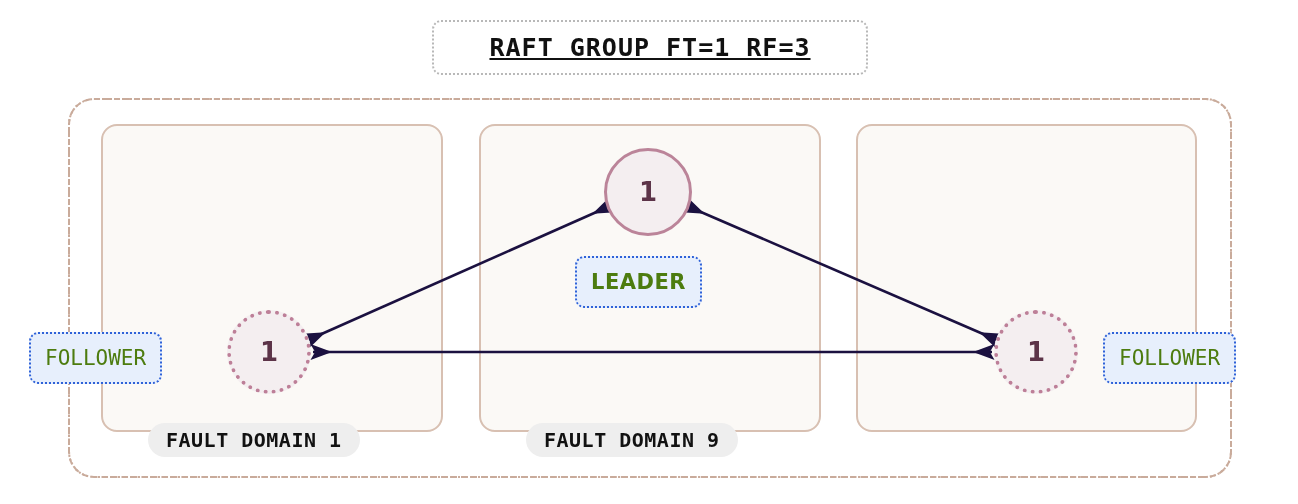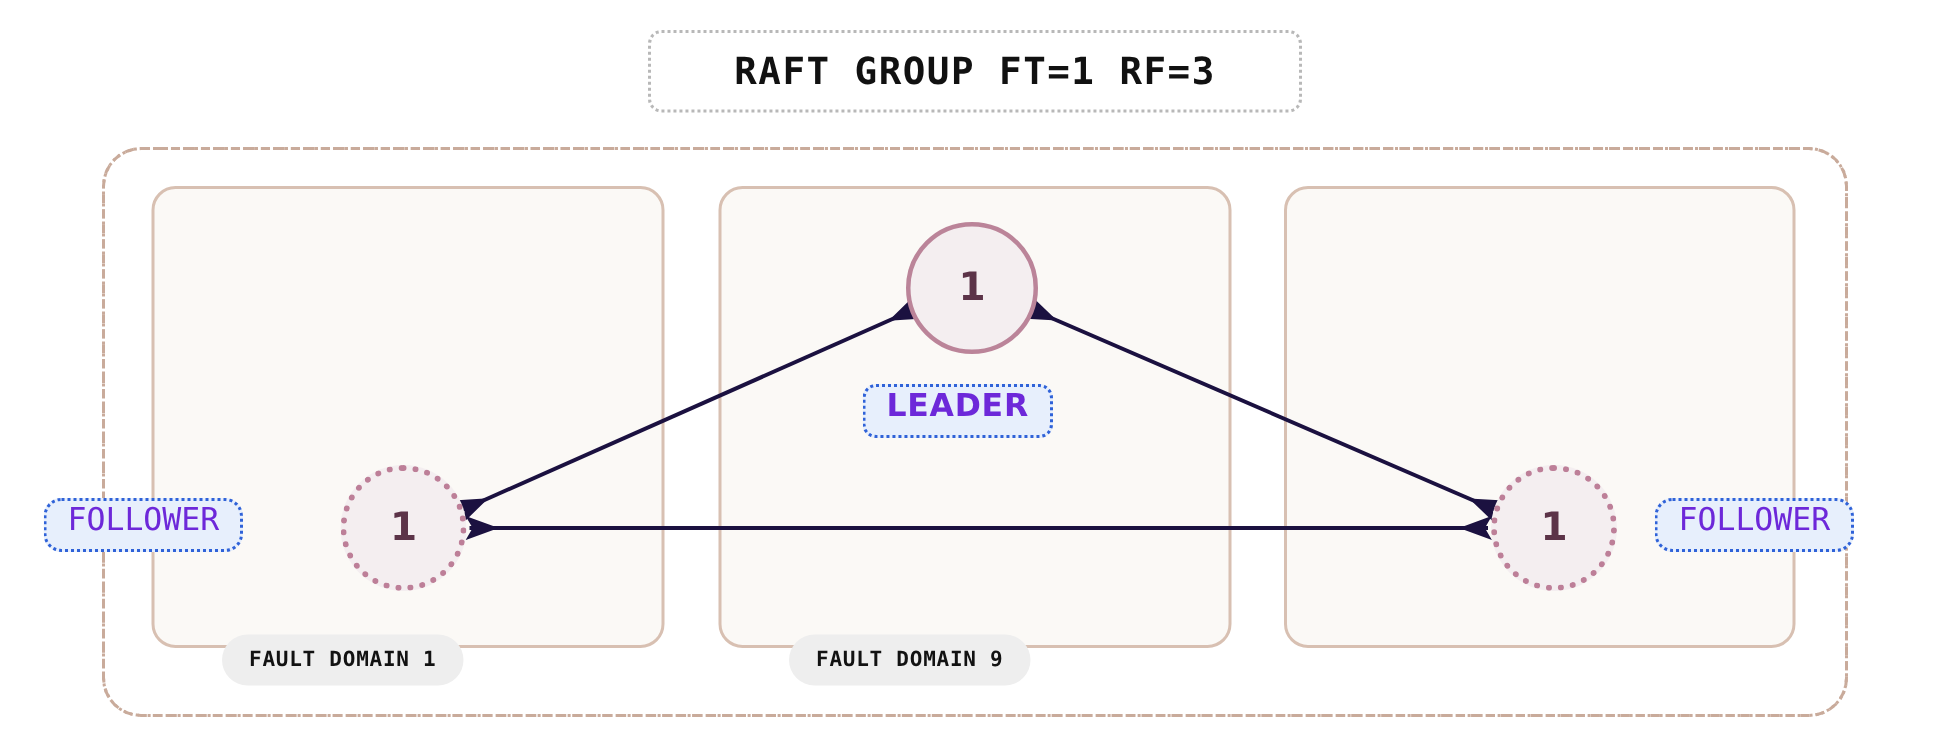--- a/index.html
+++ b/index.html
@@ -33,20 +33,21 @@
     align-items: center;
     justify-content: center;
   }
   .title-text {
     font-family: "DejaVu Sans Mono", monospace;
     font-weight: bold;
     font-size: 25px;
     letter-spacing: 1px;
     color: #111111;
     white-space: pre;
+    text-decoration: underline;
   }
 
   
   .outer-container {
     position: absolute;
     left: 68px;
     top: 98px;
     width: 1164px;
     height: 380px;
     box-sizing: border-box;
@@ -84,21 +85,21 @@
     height: 34px;
     box-sizing: border-box;
     background: #eeeeee;
     border-radius: 17px;
     display: flex;
     align-items: center;
     justify-content: center;
     padding: 0 18px;
     font-family: "DejaVu Sans Mono", monospace;
     font-weight: bold;
-    font-size: 14px;
+    font-size: 20px;
     letter-spacing: 0.5px;
     color: #121212;
     white-space: nowrap;
   }
   #domain-label-1 { left: 148px; top: 423px; }
   #domain-label-2 { left: 526px; top: 423px; }
   #domain-label-3 { left: 903px; top: 423px; }
 
   
   #edge-layer {
@@ -136,45 +137,45 @@
     height: 84px;
     top: 310px;
     border: 4px dotted #bd7f98;
   }
   #node-follower-1 { left: 227px; }
   #node-follower-2 { left: 994px; }
 
   
   .role-badge {
     position: absolute;
-    height: 36px;
+    height: 52px;
     box-sizing: border-box;
     background: #e7effc;
     border: 2px dotted #2f62d8;
     border-radius: 9px;
     display: flex;
+    align-items: center;
     justify-content: center;
     padding: 0 14px;
-    color: #6d28d9;
+    color: #4d7c0f;
     white-space: nowrap;
   }
   #role-badge-leader {
     left: 575px;
     top: 256px;
     font-family: "DejaVu Sans", sans-serif;
     font-weight: bold;
     font-size: 21px;
     letter-spacing: 0.5px;
   }
   .role-badge-follower {
     top: 332px;
     font-family: "DejaVu Sans Mono", monospace;
     font-size: 21px;
     letter-spacing: 0px;
-    border-radius: 12px;
   }
   #role-badge-follower-1 { left: 29px; }
   #role-badge-follower-2 { left: 1103px; }
 </style>
 </head>
 <body>
 
 <div id="canvas">
 
   <div class="title-badge">

